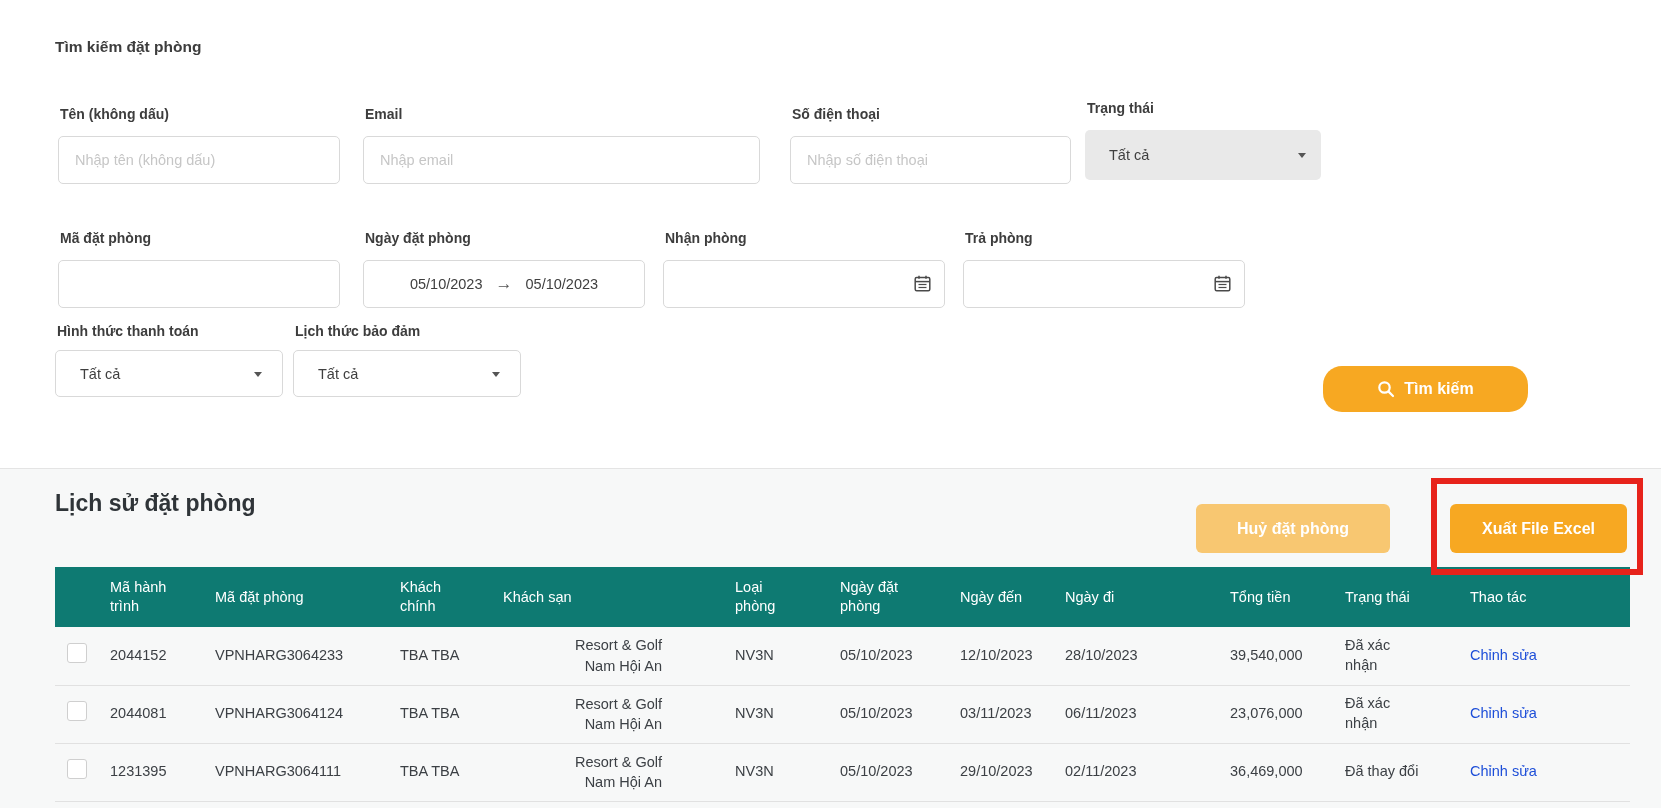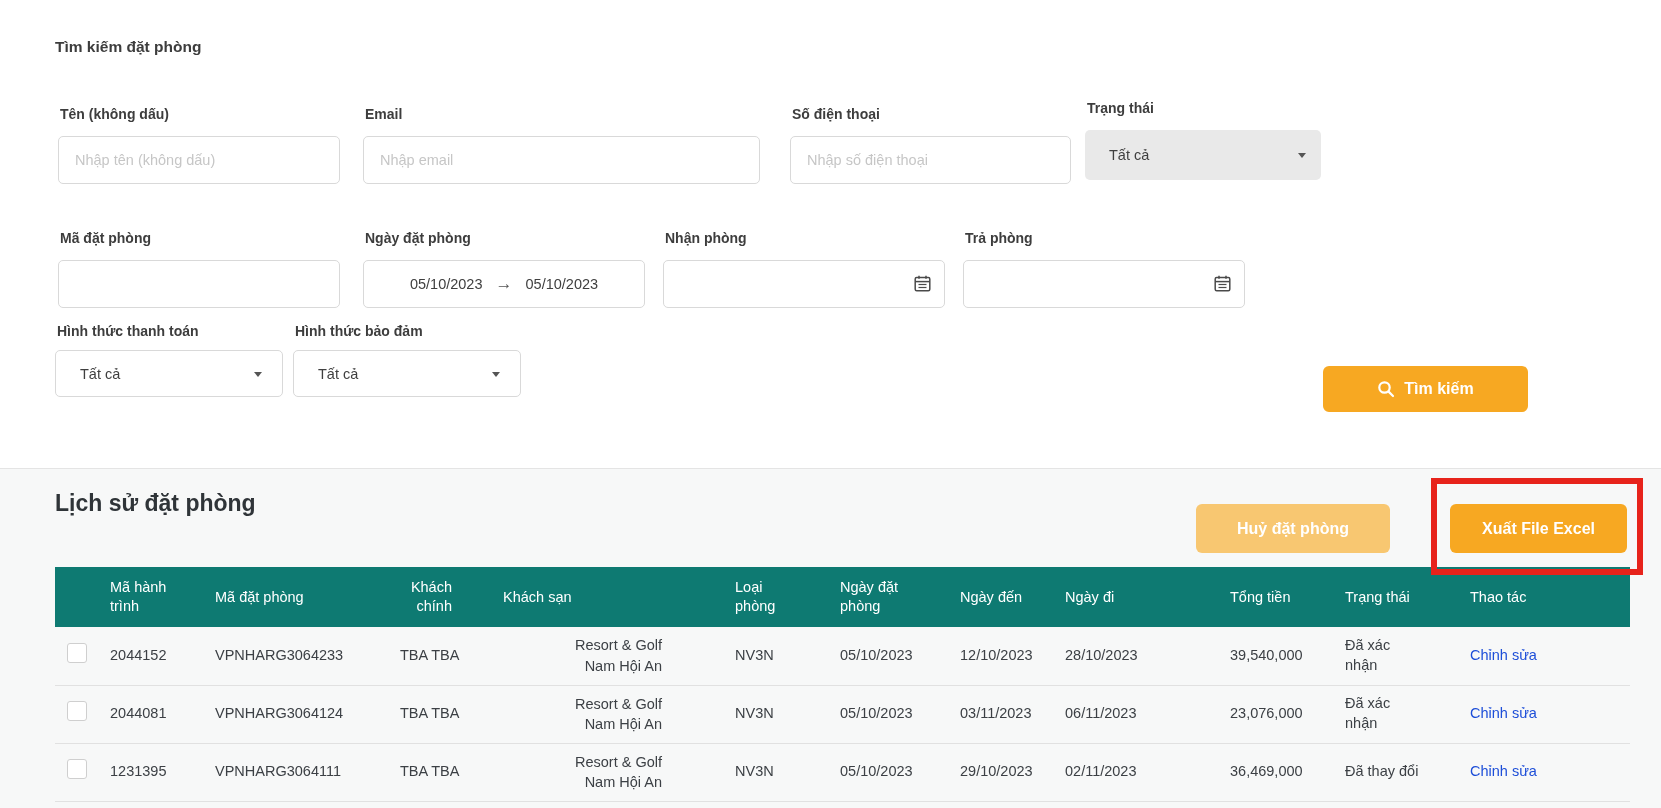--- a/index.html
+++ b/index.html
@@ -143,30 +143,30 @@
 <div class="group" style="left:55px; top:323px; width:228px;">
   <div class="field-label">Hình thức thanh toán</div>
   <div class="ctrl" style="top:27px;">
     <div class="select" style="height:47px;">
       <span>Tất cả</span>
       <span class="caret"></span>
     </div>
   </div>
 </div>
 <div class="group" style="left:293px; top:323px; width:228px;">
-  <div class="field-label">Hình thức bảo đảm</div>
+  <div class="field-label">Lịch thức bảo đảm</div>
   <div class="ctrl" style="top:27px;">
     <div class="select" style="height:47px;">
       <span>Tất cả</span>
       <span class="caret"></span>
     </div>
   </div>
 </div>
 
-<button class="btn abs" style="left:1323px; top:366px; width:205px; height:46px; background:#F7A822;">
+<button class="btn abs" style="left:1323px; top:366px; width:205px; height:46px; background:#F7A822;border-radius:19px;">
   <span style="display:flex;">
     <svg width="18" height="18" viewBox="0 0 18 18" fill="none" stroke="#ffffff" stroke-width="2.2" stroke-linecap="round">
       <circle cx="7.5" cy="7.5" r="5.2"></circle>
         <line x1="11.6" y1="11.6" x2="16" y2="16"></line>
     </svg>
   </span>
   <span>Tìm kiếm</span>
 </button>
 
 <div class="abs history-bg"></div>
@@ -193,21 +193,21 @@
     <col style="width:165px">
       <col style="width:115px">
       <col style="width:125px">
       <col style="width:170px">
   </colgroup>
   <thead>
     <tr>
       <th></th>
       <th><span class="hw" style="max-width:66px;">Mã hành trình</span></th>
       <th class="nw">Mã đặt phòng</th>
-      <th><span class="hw" style="max-width:52px;text-align:right;">Khách chính</span></th>
+      <th><span class="hw" style="max-width:52px;">Khách chính</span></th>
       <th class="nw th-hotel">Khách sạn</th>
       <th><span class="hw" style="max-width:46px;">Loại phòng</span></th>
       <th><span class="hw" style="max-width:70px;">Ngày đặt phòng</span></th>
       <th class="nw">Ngày đến</th>
       <th class="nw">Ngày đi</th>
       <th class="nw">Tổng tiền</th>
       <th class="nw">Trạng thái</th>
       <th class="nw">Thao tác</th>
     </tr>
   </thead>

